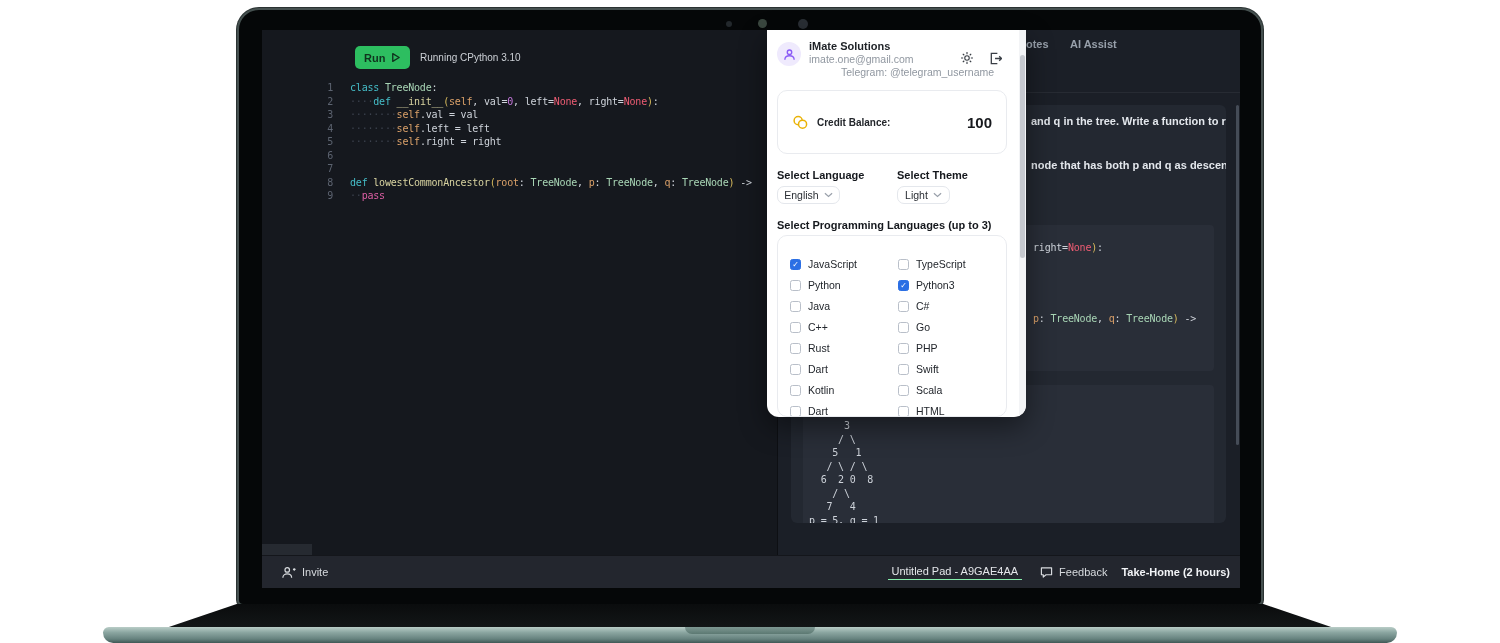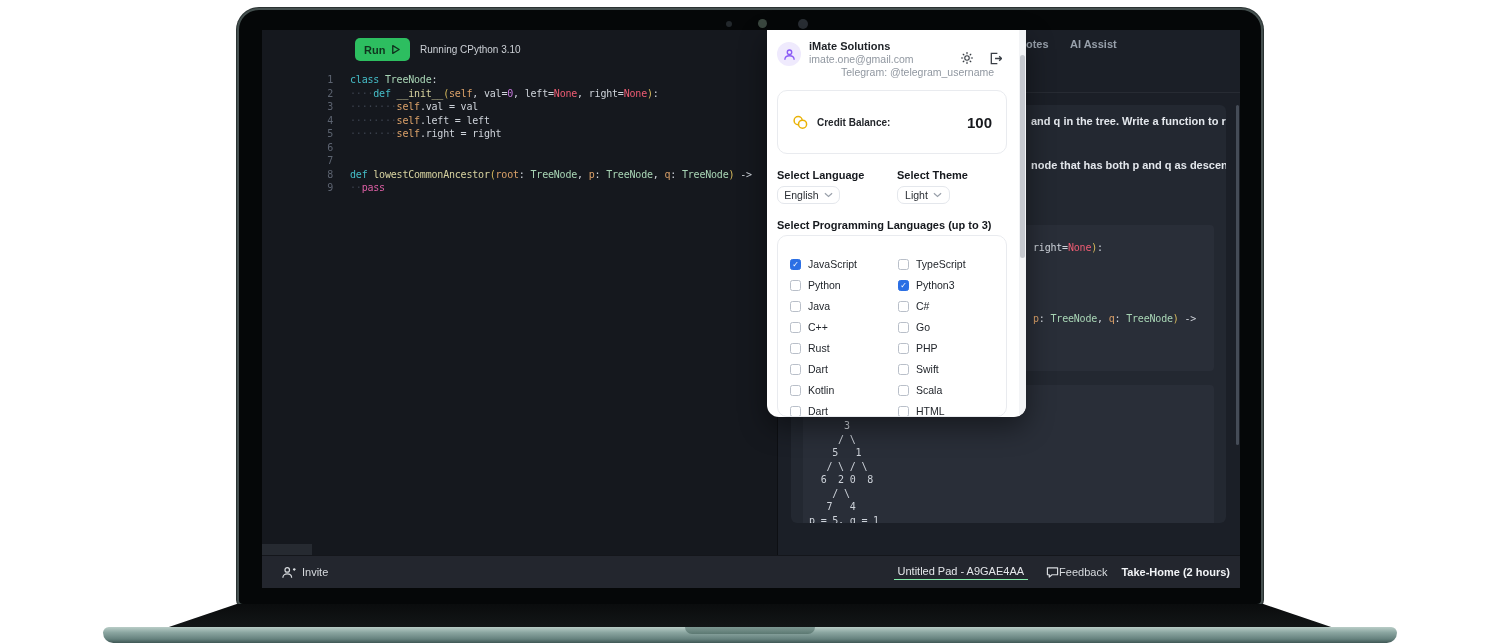--- a/index.html
+++ b/index.html
@@ -29,21 +29,21 @@
   .question-item { position:absolute; left:0; top:0; width:50px; height:50px; background:#2b2f39;
     display:flex; flex-direction:column; align-items:center; padding-top:6px; cursor:pointer; }
   .py-wrap { position:relative; width:22px; height:22px; }
   .q-badge { position:absolute; right:-4px; top:-4px; width:10px; height:10px; border-radius:50%;
     background:#e8e9eb; color:#23262b; font-size:7px; font-weight:bold; line-height:10px; text-align:center; }
   .question-label { margin-top:3px; font-size:8px; color:#d6d9de; }
   .sb-icon { position:absolute; left:17px; cursor:pointer; }
   .sidebar-foot { position:absolute; left:0; top:514px; width:53px; height:11px; background:#262a31; }
 
   
-  .editor-pane { position:absolute; left:50px; top:0; width:465px; height:525px; background:#15181e; }
+  .editor-pane { position:absolute; left:50px; top:8px; width:465px; height:525px; background:#15181e; }
   .run-button { position:absolute; left:43px; top:8px; height:23px; padding:0 9px;
     background:#2dbe60; border-radius:5px; display:flex; align-items:center; gap:5px;
     color:#10341e; font-size:11px; font-weight:bold; cursor:pointer; }
   .run-status { position:absolute; left:108px; top:14px; font-size:10px; color:#ccd0d6; }
   .code-area { position:absolute; left:0; top:44px; right:0; }
   .code-line { display:flex; height:13.5px; font-family:"DejaVu Sans Mono", monospace;
     font-size:10px; letter-spacing:-0.2px; }
   .gutter { flex:none; width:38px; padding-right:17px; text-align:right; color:#5c6370; }
   .code-text { white-space:pre; }
   .tk-kw{color:#45bdc8;} .tk-ty{color:#a8d5b5;} .tk-fn{color:#d8d3a0;} .tk-pr{color:#dba169;}
@@ -71,21 +71,21 @@
     font-size:10px; letter-spacing:-0.2px; line-height:13.5px; color:#ced3da; white-space:pre; }
   .panel-scroll { position:absolute; left:458px; top:75px; width:3px; height:340px;
     background:#454c57; border-radius:2px; cursor:pointer; }
 
   
   .bottom-bar { position:absolute; left:0; top:525px; width:978px; height:33px; background:#23262e;
     border-top:1px solid #14161b; display:flex; align-items:center; padding:0 10px 0 20px; }
   .invite { display:flex; align-items:center; gap:6px; font-size:11px; color:#d7dade; cursor:pointer; }
   .pad-title { margin-left:auto; font-size:11px; color:#e4e6ea; border-bottom:1px solid #86efac;
     padding:0 4px 2px 4px; cursor:text; }
-  .feedback { display:flex; align-items:center; margin-left:18px; font-size:11px;
+  .feedback { display:flex; align-items:center; gap:6px; margin-left:18px; font-size:11px;
     color:#d7dade; cursor:pointer; }
   .mode { margin-left:14px; font-size:11px; font-weight:bold; color:#f2f4f7; }
 
   
   .popup { position:absolute; left:505px; top:0; width:259px; height:387px; background:#ffffff;
     border-radius:0 0 12px 12px; box-shadow:0 10px 28px rgba(0,0,0,.45); overflow:hidden; z-index:50;
     color:#1d2126; }
   .pp-avatar { position:absolute; left:10px; top:12px; width:24px; height:24px; border-radius:50%;
     background:#efeafd; display:flex; align-items:center; justify-content:center; }
   .pp-name { position:absolute; left:42px; top:10px; font-size:11px; font-weight:bold; color:#1d2126; }

